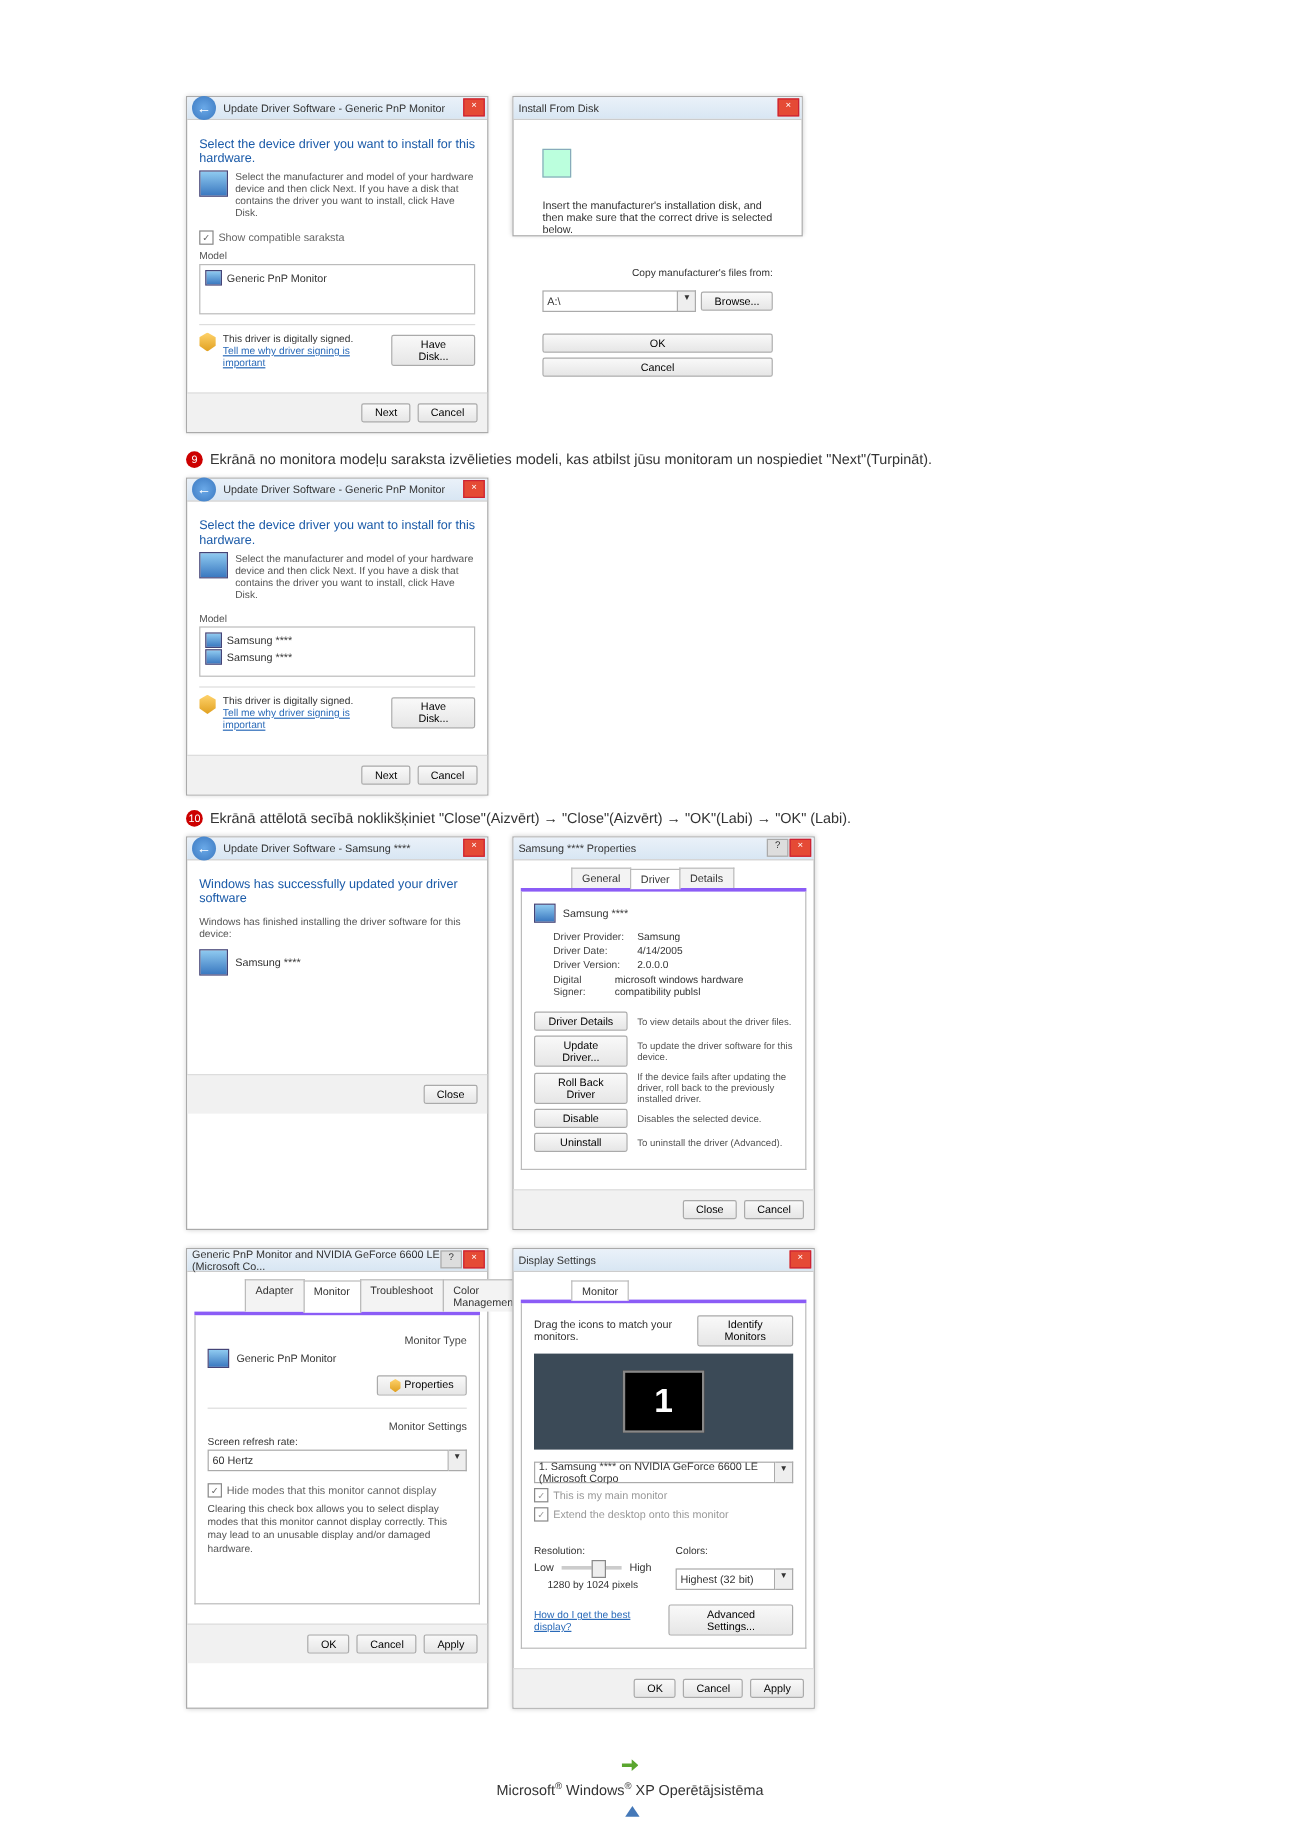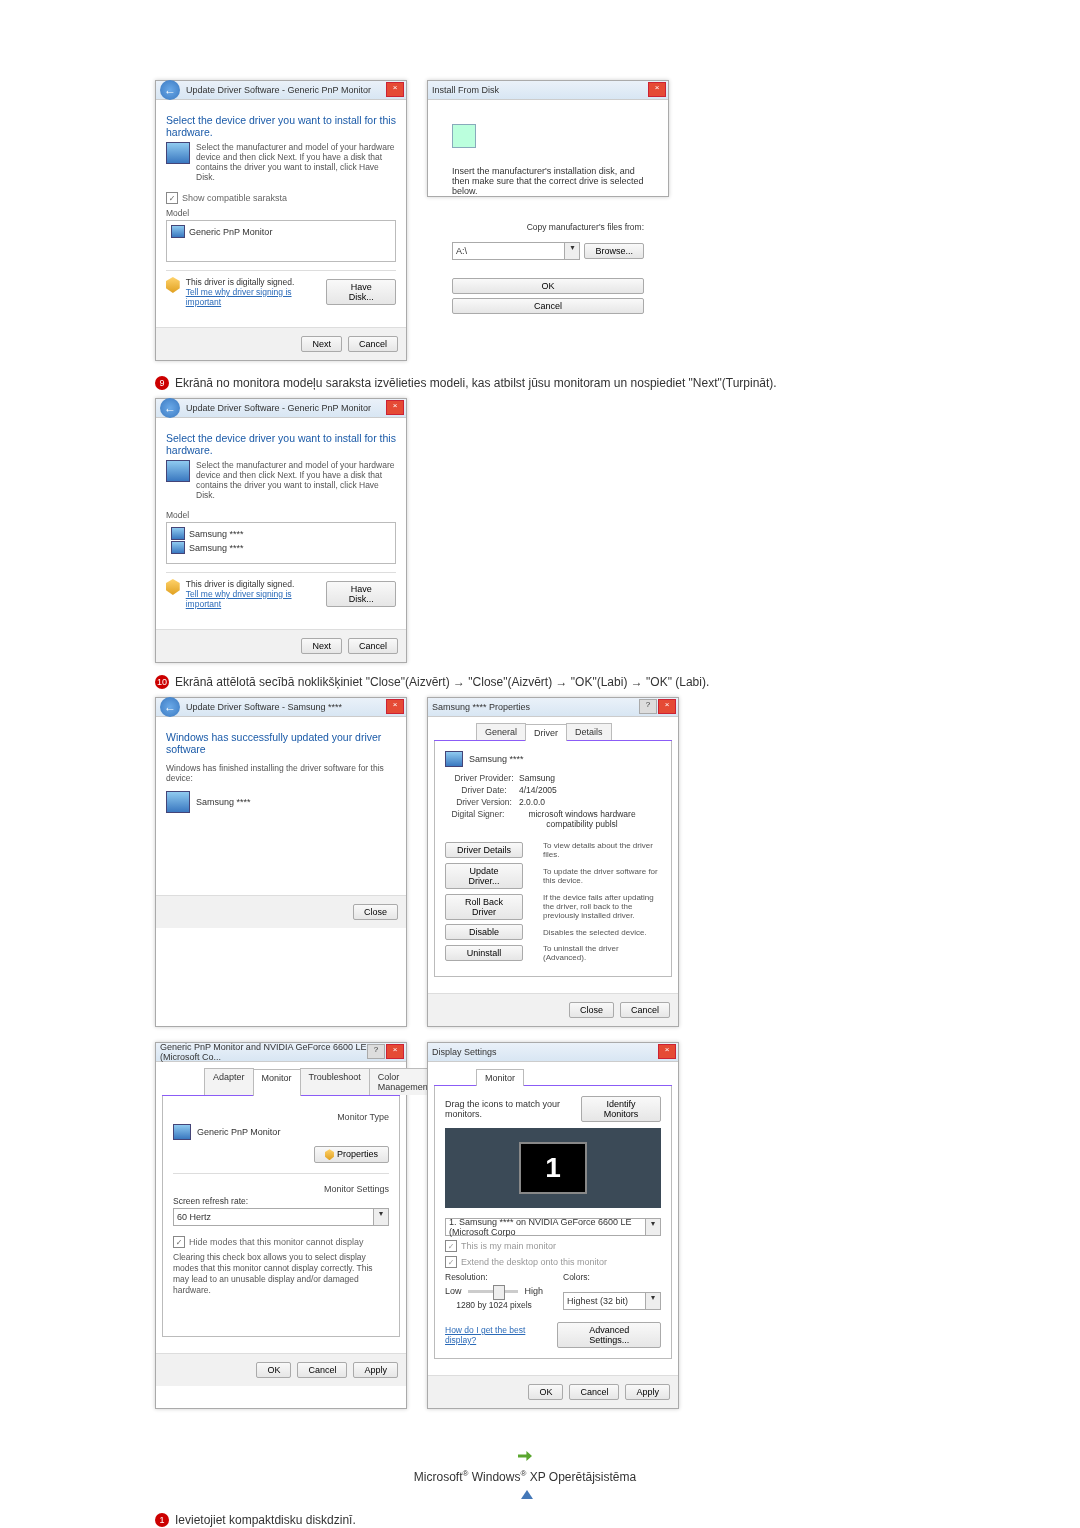--- a/index.html
+++ b/index.html
@@ -188,32 +188,32 @@
   .step-text {
     font-size: 12px;
     margin: 8px 0;
     display: flex;
     align-items: flex-start;
   }
   .step-text .text-wrap { flex: 1; }
 
   
   .prop-tabs {
-    display:flex; border-bottom:1px solid #8b5cf6; font-size:9px;padding-left:42px;
+    display:flex; border-bottom:3px solid #8b5cf6; font-size:9px;padding-left:42px;
   }
   .tab {
     padding: 3px 8px; border:1px solid #bbb; border-bottom:none; background:#f3f3f3;
     margin-right:-1px;
   }
   .tab.active { background:#fff; position:relative; top:1px;}
   .prop-content { border:1px solid #bbb; border-top:none; padding:10px; font-size:9px;}
-  .kv { display:flex; font-size:8.5px; margin:2px 4px;text-align:center;}
+  .kv { display:flex; font-size:8.5px; margin:2px 16px;}
   .kv .k { width:70px; color:#444;}
   .action-btn {
-    display:flex; gap:20px; align-items:center; margin:4px 0;
+    display:flex; gap:8px; align-items:center; margin:4px 0;
   }
   .action-btn .btn { width:78px; text-align:center;}
   .action-btn .desc { font-size:8px; color:#555; flex:1;}
 
   
   .mon-sett .prop-content { height: 220px;}
   .field-lbl { color:#444; font-size:9px; margin:6px 0 2px 0;text-align:right;}
   .divider { height:1px; background:#ddd; margin:10px 0;}
   .fine-print { font-size:8.5px; color:#555; line-height:1.3;}
 
@@ -534,21 +534,21 @@
             <div class="combo-arrow">▾</div>
           </div>
           <div class="checkbox-row" style="color:#999;">
             <span class="cb">✓</span>
             <span>This is my main monitor</span>
           </div>
           <div class="checkbox-row" style="color:#999;">
             <span class="cb">✓</span>
             <span>Extend the desktop onto this monitor</span>
           </div>
-          <div class="two-col" style="margin-top:4px;">
+          <div class="two-col" style="margin-top:19px;">
             <div>
               <div style="font-size:8.5px;">Resolution:</div>
               <div class="slider-row">
                 <span>Low</span>
                 <div class="slider">
                     <div class="handle"></div>
                   </div>
                 <span>High</span>
               </div>
               <div style="text-align:center; font-size:8.5px;">1280 by 1024 pixels</div>

